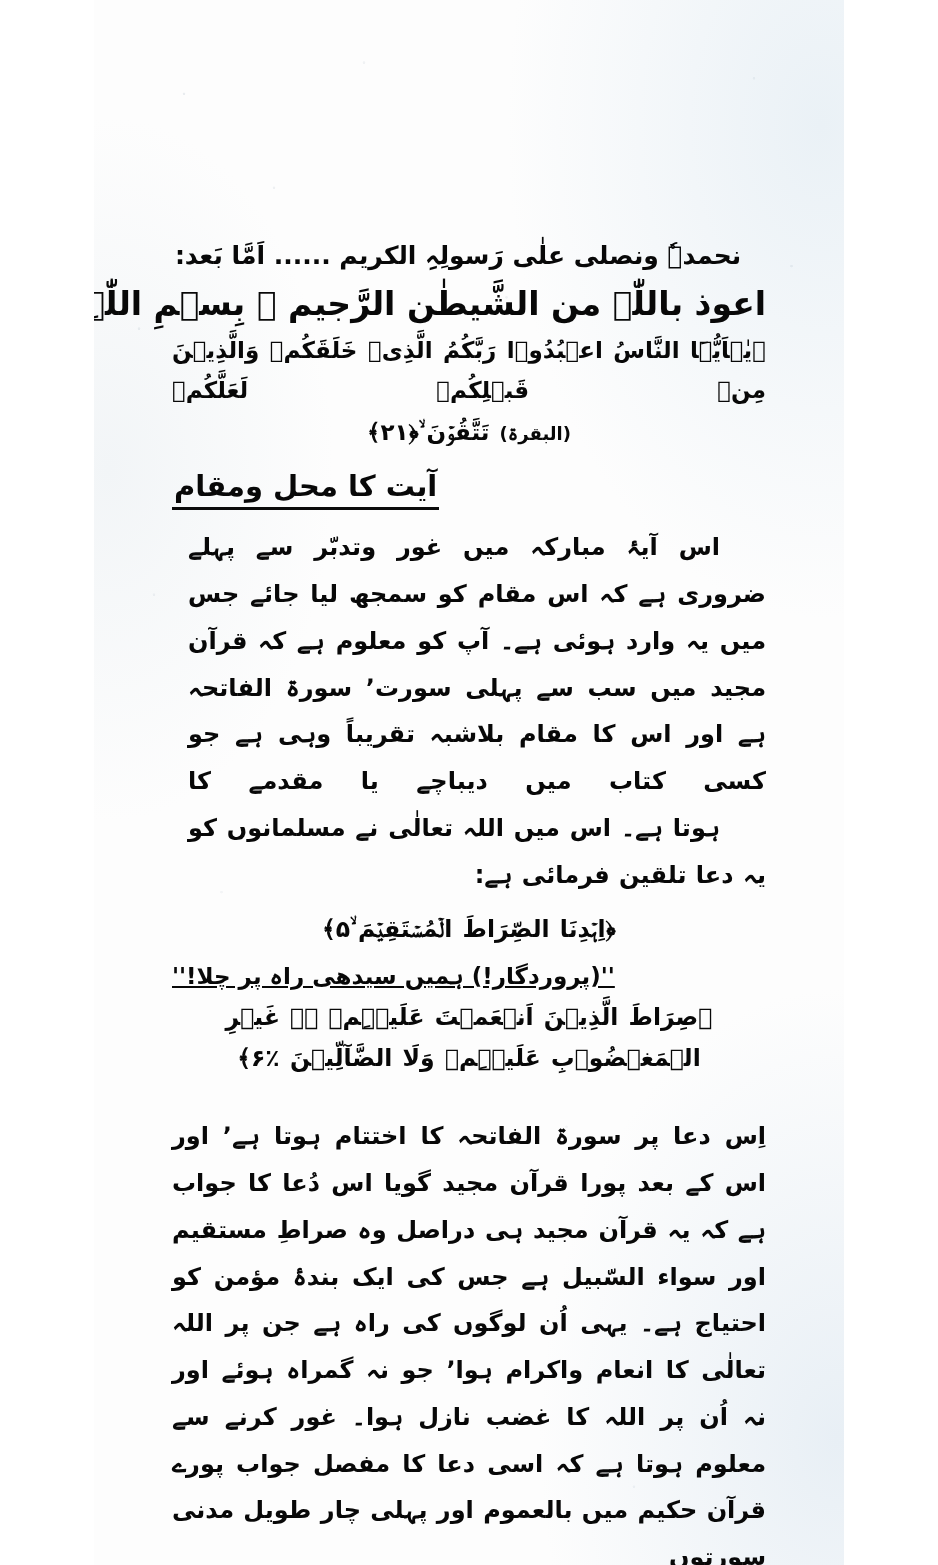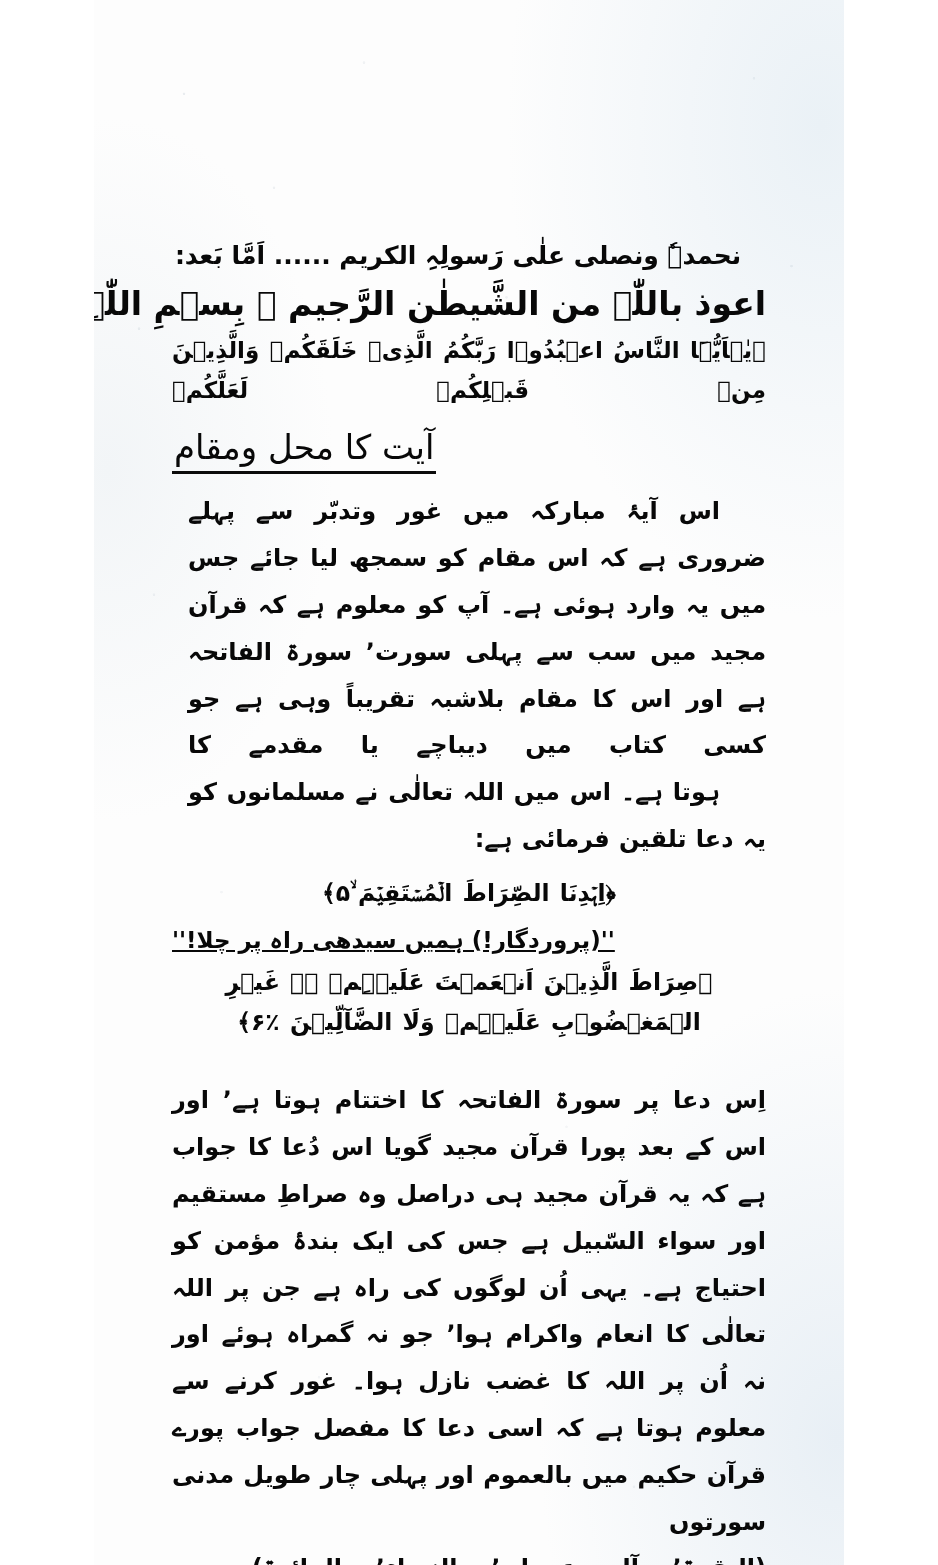--- a/index.html
+++ b/index.html
@@ -96,22 +96,22 @@
   }
 
   
   .heading {
     margin-top: 16px;
     text-align: left;
     direction: rtl;
   }
   .heading-text {
     display: inline-block;
-    font-size: 34px;
-    font-weight: 400;
+    font-size: 29px;
+    font-weight: 700;
     line-height: 1.25;
     border-bottom: 3px solid #0b0b0b;
     padding: 0 2px 3px 2px;
   }
 
   
   .para {
     direction: rtl;
     text-align: justify;
     text-align-last: justify;
@@ -161,20 +161,24 @@
 
   <div class="content">
 
     <div class="invocation">
       <div class="inv-line inv-line-1">نحمدہٗ ونصلی علٰی رَسولِہِ الکریم ...... اَمَّا بَعد:</div>
       <div class="inv-line inv-line-2">اعوذ باللّٰہ من الشَّیطٰن الرَّجیم ۔ بِسۡمِ اللّٰہِ الرَّحۡمٰنِ الرَّحِیۡمِ</div>
     </div>
 
     <div class="ayah ayah-baqara">
       <span>﴿یٰۤاَیُّہَا النَّاسُ اعۡبُدُوۡا رَبَّکُمُ الَّذِیۡ خَلَقَکُمۡ وَالَّذِیۡنَ مِنۡ قَبۡلِکُمۡ لَعَلَّکُمۡ</span>
+      <span class="ayah-tail">
+        <span class="surah-ref">(البقرۃ)</span>
+        <span>تَتَّقُوۡنَ ۙ﴿۲۱﴾</span>
+      </span>
     </div>
 
     <div class="heading">
       <span class="heading-text">آیت کا محل ومقام</span>
     </div>
 
     <div class="para para-first">
       <span>اس آیۂ مبارکہ میں غور وتدبّر سے پہلے ضروری ہے کہ اس مقام کو سمجھ لیا جائے جس</span>
       <span>میں یہ وارد ہوئی ہے۔ آپ کو معلوم ہے کہ قرآن مجید میں سب سے پہلی سورت٬ سورۃ</span>
       <span>الفاتحہ ہے اور اس کا مقام بلاشبہ تقریباً وہی ہے جو کسی کتاب میں دیباچے یا مقدمے کا</span>

